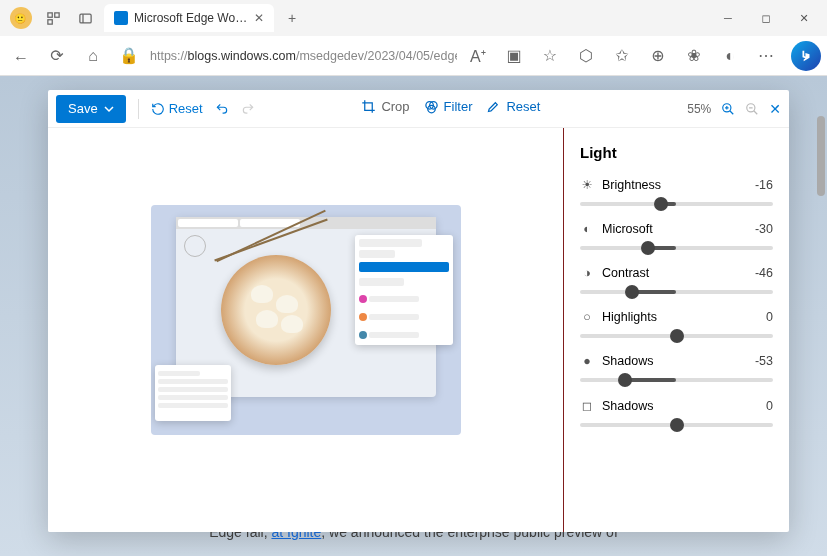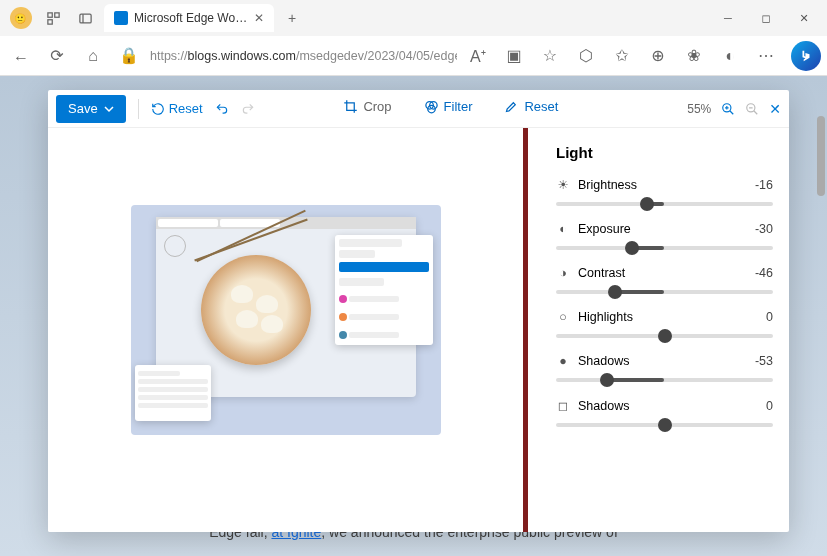--- a/index.html
+++ b/index.html
@@ -32,21 +32,21 @@
 .footer-text { position:absolute; bottom:16px; left:0; right:0; text-align:center; font-size:14px; color:#444; }
 .footer-text a { color:#1a73e8; text-decoration:underline; }
 
 .editor { position:absolute; top:14px; left:48px; right:38px; height:442px; background:#fff; border-radius:2px; box-shadow:0 8px 30px rgba(0,0,0,0.2); display:flex; flex-direction:column; overflow:hidden; }
 
 .edbar { height: 38px; display:flex; align-items:center; padding: 0 8px; gap: 12px; border-bottom: 1px solid #eee; }
 .savebtn { background:#0078d4; color:#fff; height:28px; padding: 0 12px; border-radius:3px; display:flex; align-items:center; gap:6px; font-size:13px; font-weight:500; }
 .savebtn svg { fill:#fff; }
 .ed-sep { width:1px; height:20px; background:#ddd; }
 .ed-action { display:flex; align-items:center; gap:4px; font-size:13px; color:#0078d4; }
-.ed-tools { margin-left:auto; display:flex; gap:28px; align-items:center; margin-right:40px; }
+.ed-tools { margin-left:auto; display:flex; gap:10px; align-items:center; margin-right:40px; }
 .tool { display:flex; align-items:center; gap:5px; font-size:13px; color:#666; padding:4px 2px 8px 2px; }
 .tool.active { color:#0069c2; border-bottom: 2px solid #0069c2; }
 .tool svg { width:15px; height:15px; }
 .ed-right { margin-left:auto; display:flex; align-items:center; gap:10px; font-size:12px; color:#666; }
 .zoom-btn { color:#0078d4; }
 .zoom-btn.dis { color:#bbb; }
 .close-ed { color:#0078d4; font-size:14px; }
 
 .edbody { flex:1; display:flex; overflow:hidden; }
 .canvas { flex:1; background:#fff; display:flex; align-items:center; justify-content:center; position:relative; }
@@ -60,21 +60,21 @@
 .chop2 { transform:rotate(-20deg); top:34px; }
 .popup1 { position:absolute; top:30px; right:8px; width:98px; height:110px; background:#fff; border-radius:3px; box-shadow:0 2px 8px rgba(0,0,0,0.2); padding:4px; }
 .popup1 .ph { height:8px; background:#eee; margin-bottom:3px; border-radius:2px; }
 .popup1 .pb { height:10px; background:#0078d4; margin:4px 0; border-radius:2px; }
 .popup1 .pr { height:6px; background:#eee; margin:4px 0; border-radius:2px; }
 .av { width:8px; height:8px; border-radius:50%; background:#d4a; display:inline-block; margin-right:2px; }
 .popup2 { position:absolute; bottom:14px; left:4px; width:76px; height:56px; background:#fff; border-radius:3px; box-shadow:0 2px 8px rgba(0,0,0,0.2); padding:3px; }
 .popup2 .pr { height:5px; background:#eee; margin:3px 0; border-radius:2px; }
 .logo-circ { position:absolute; top:30px; left:33px; width:22px; height:22px; border:1px solid #bbb; border-radius:50%; }
 
-.side { width: 266px; border-left:5px solid #7f1d1d; padding: 16px 16px 0 28px; overflow-y:auto; }
+.side { width: 226px; border-left:1px solid #7f1d1d; padding: 16px 16px 0 16px; overflow-y:auto; }
 .side h3 { font-size:15px; font-weight:600; margin-bottom:16px; }
 .adj { margin-bottom: 16px; }
 .adj-head { display:flex; align-items:center; gap:8px; font-size:12.5px; margin-bottom:10px; }
 .adj-head .ico { width:14px; display:flex; justify-content:center; color:#555; }
 .adj-head .val { margin-left:auto; color:#444; }
 .slider { position:relative; height:4px; background:#ddd; border-radius:2px; }
 .slider .fill { position:absolute; height:4px; background:#555; border-radius:2px; top:0; }
 .slider .thumb { position:absolute; top:-5px; width:14px; height:14px; border-radius:50%; background:#444; transform:translateX(-50%); }
 
 svg { display:block; }
@@ -265,21 +265,21 @@
        <span class="val">-16</span>
      </div>
      <div class="slider">
        <div class="fill" style="left:42%;width:8%"></div>
        <div class="thumb" style="left:42%"></div>
      </div>
    </div>
             <div class="adj">
      <div class="adj-head">
        <span class="ico">◐</span>
-       <span>Exposure</span>
+       <span>Microsoft</span>
        <span class="val">-30</span>
      </div>
      <div class="slider">
        <div class="fill" style="left:35%;width:15%"></div>
        <div class="thumb" style="left:35%"></div>
      </div>
    </div>
             <div class="adj">
      <div class="adj-head">
        <span class="ico">◑</span>

